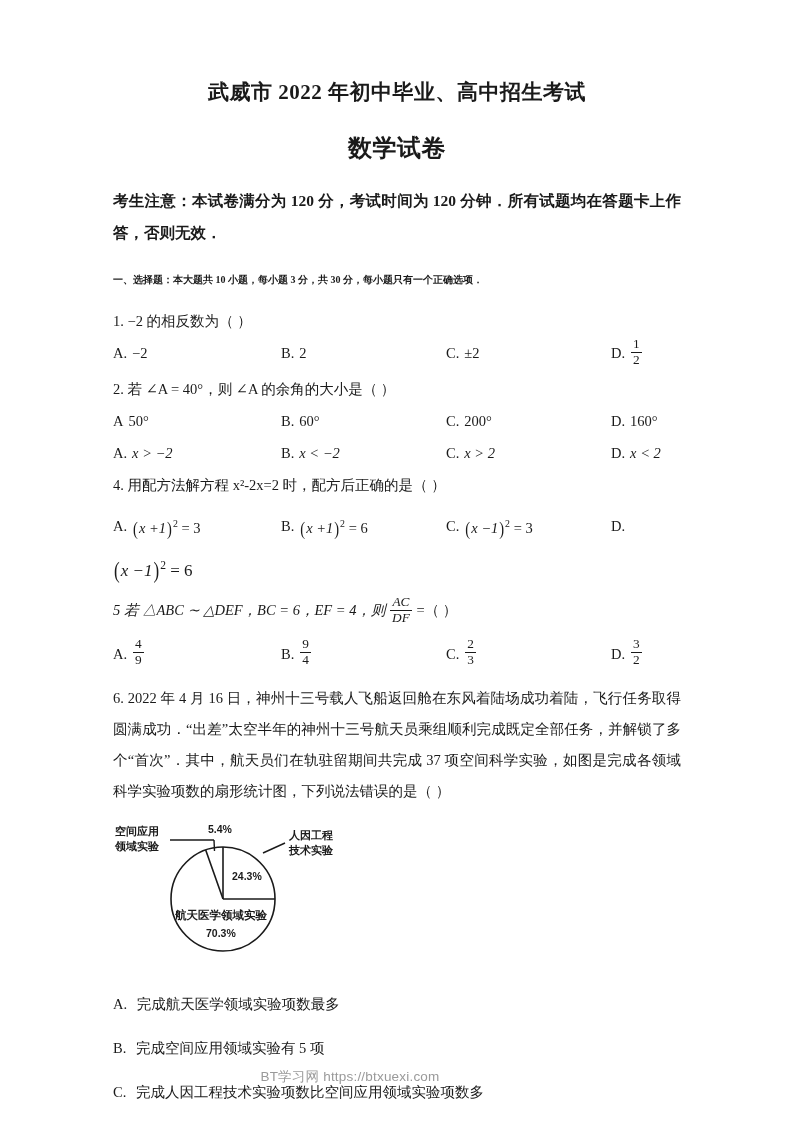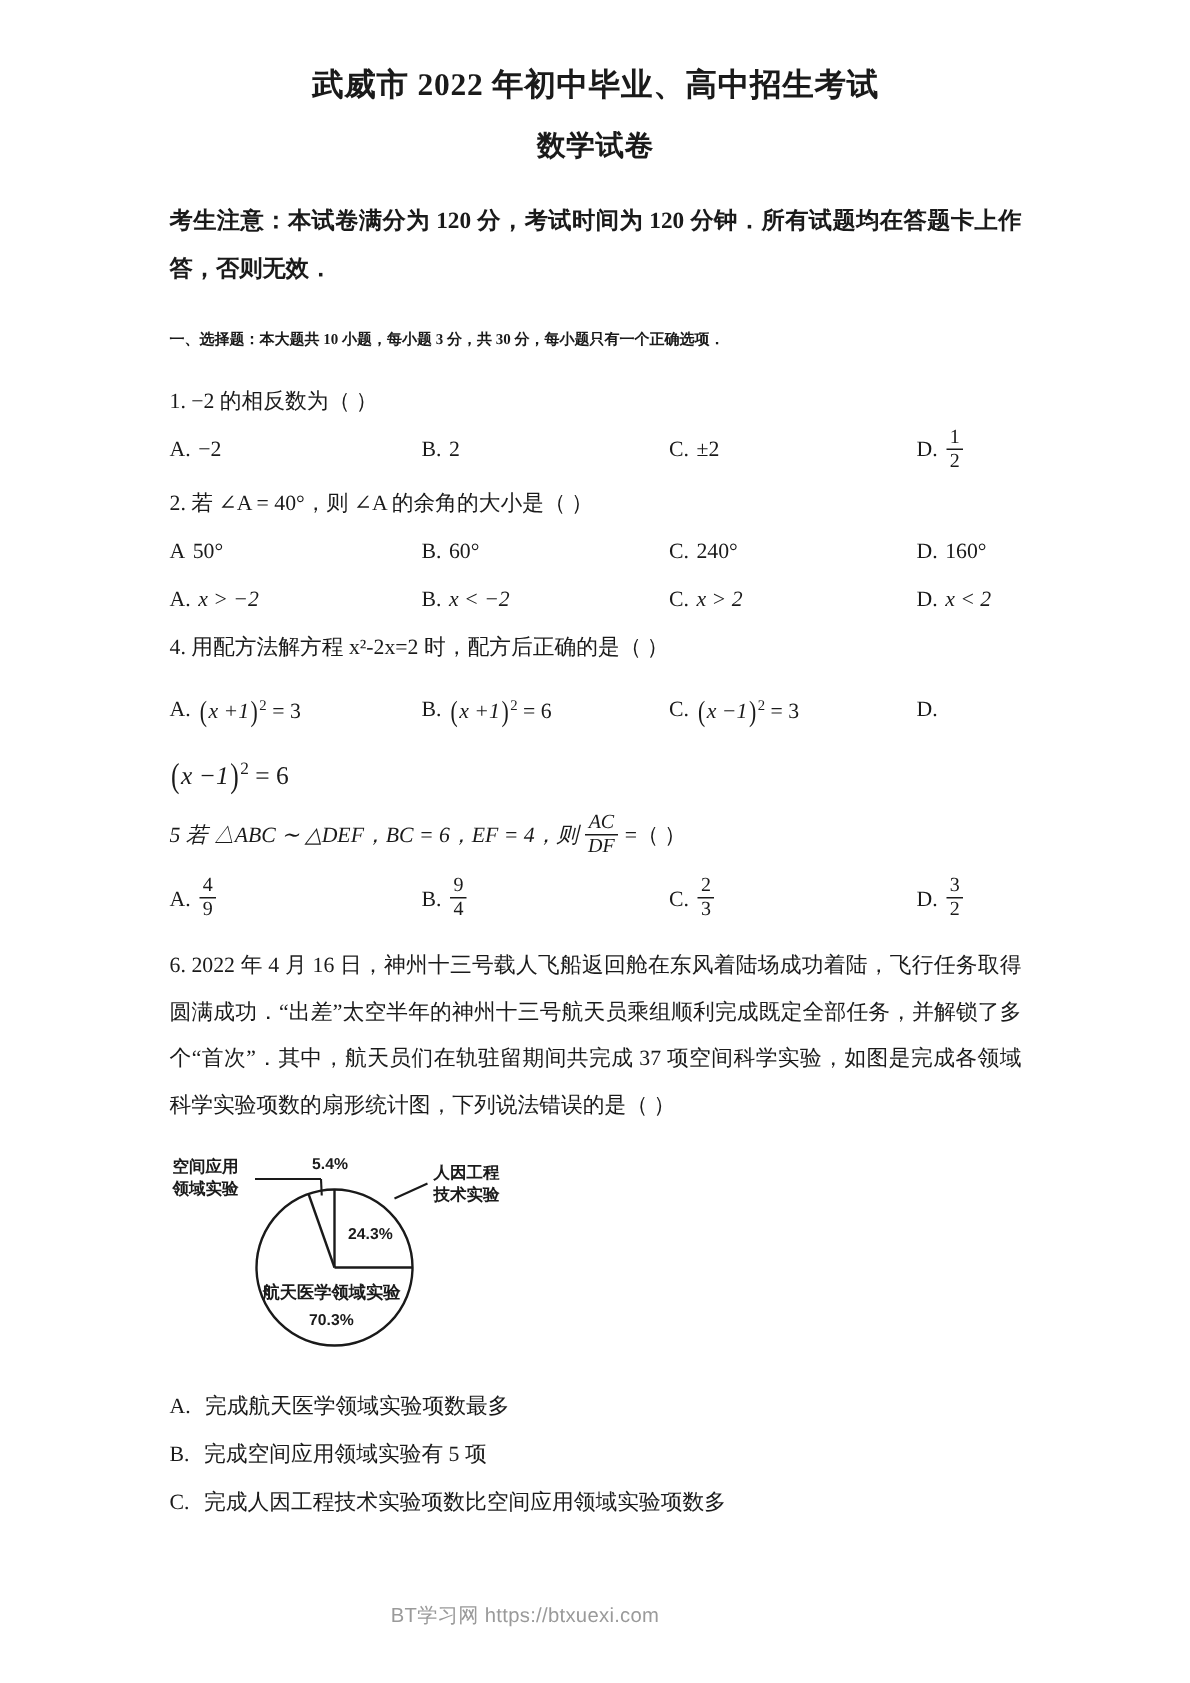--- a/index.html
+++ b/index.html
@@ -29,29 +29,29 @@
     width: 568px;
   }
 
   
   .doc-title {
     text-align: center;
     font-size: 21px;
     font-weight: bold;
     letter-spacing: 0.5px;
     margin: 0;
-    padding-top: 44px;
+    padding-top: 80px;
     line-height: 1.2;
   }
   .doc-subtitle {
     text-align: center;
-    font-size: 19px;
+    font-size: 24px;
     font-weight: bold;
     letter-spacing: 0.5px;
-    margin: 0;
+    margin: 11px;
     padding-top: 18px;
     line-height: 1.2;
   }
 
   
   .notice {
     font-size: 15.5px;
     font-weight: bold;
     line-height: 32px;
     margin-top: 22px;
@@ -150,21 +150,21 @@
     font-size: 10.5px;
   }
   .chart-text.big {
     font-size: 11.5px;
   }
 
   
   .ans-line {
     font-size: 14.5px;
     line-height: 30px;
-    margin-top: 2px;
+    margin-top: 14px;
   }
   .ans-line .lbl { margin-right: 6px; }
 
   
   .footer {
     position: absolute;
     left: 0;
     top: 1068px;
     width: 700px;
     text-align: center;
@@ -215,21 +215,21 @@
       <span class="opt opt-w1">
         <span class="lbl">A</span>
         <span class="mn">50°</span>
       </span>
       <span class="opt opt-w2">
         <span class="lbl">B.</span>
         <span class="mn">60°</span>
       </span>
       <span class="opt opt-w3">
         <span class="lbl">C.</span>
-        <span class="mn">240°</span>
+        <span class="mn">200°</span>
       </span>
       <span class="opt opt-w4">
         <span class="lbl">D.</span>
         <span class="mn">160°</span>
       </span>
     </div>
 
     <div class="opts">
       <span class="opt opt-w1">
         <span class="lbl">A.</span>

